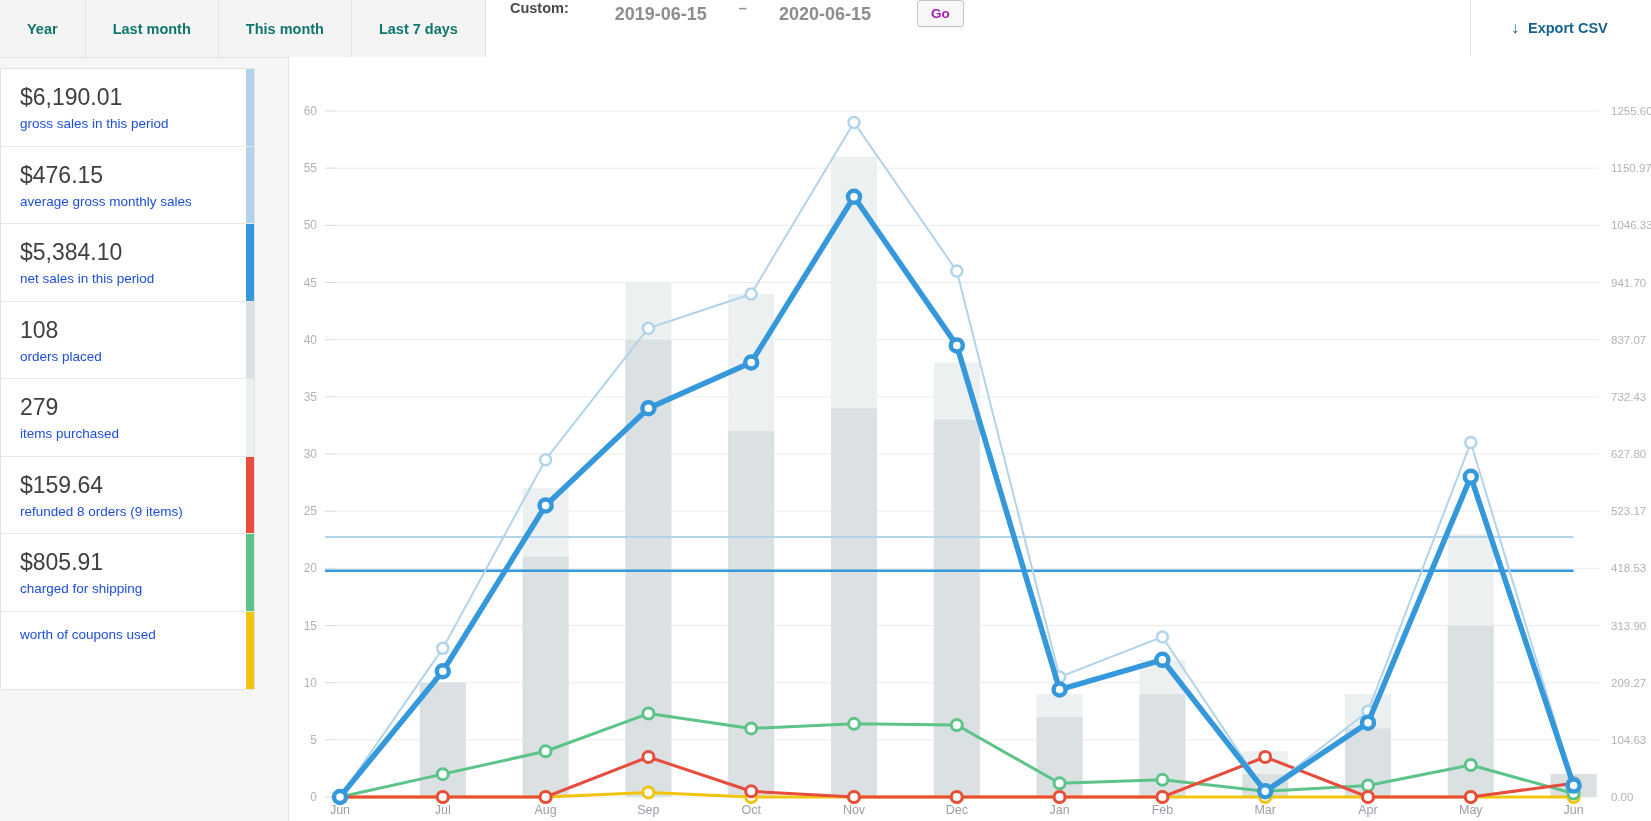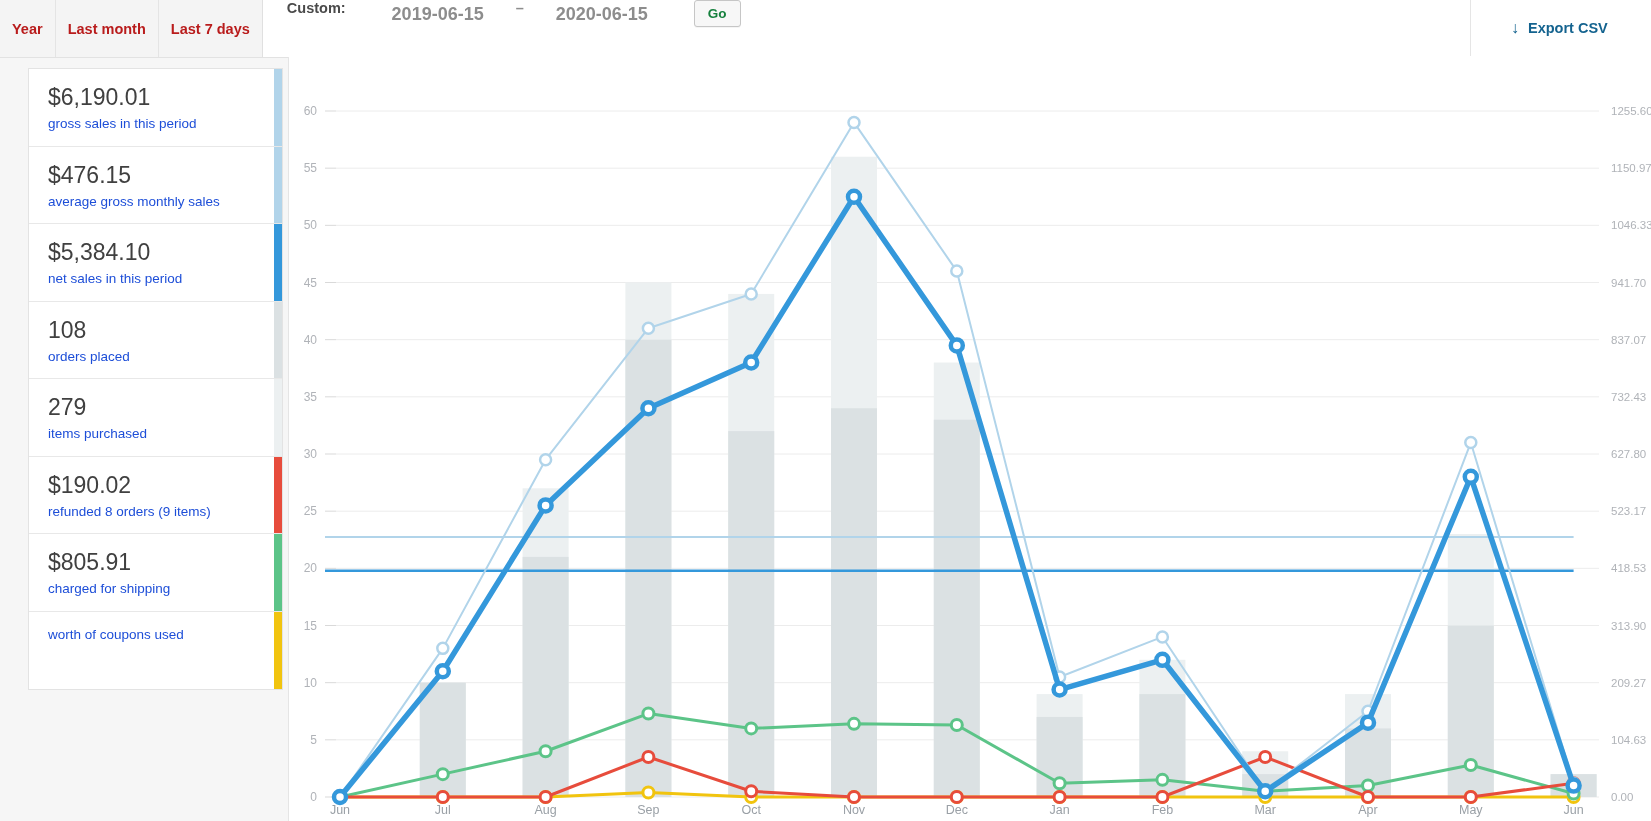--- a/index.html
+++ b/index.html
@@ -1,56 +1,57 @@
 <!DOCTYPE html>
 <html><head>
 <meta charset="utf-8">
 <style>
   html,body{width:1651px;height:821px;margin:0;overflow:hidden;background:#f6f6f6;
     font-family:"Liberation Sans","DejaVu Sans",sans-serif;-webkit-font-smoothing:antialiased;}
   
   .topbar{position:absolute;left:0;top:0;width:1651px;height:57px;background:#fff;
     border-bottom:1px solid #e2e2e2;display:flex;align-items:stretch;}
   .tabs{display:flex;background:#f4f4f4;border-right:1px solid #e0e0e0;}
-  .tab{display:flex;align-items:center;padding:0 12px;color:#b91c1c;font-weight:bold;
+  .tab{display:flex;align-items:center;padding:0 27px;color:#0f766e;font-weight:bold;
     font-size:14.5px;border-right:1px solid #e4e4e4;cursor:pointer;white-space:nowrap;}
   .tab:last-child{border-right:none;}
   .custom-range{display:flex;align-items:flex-start;padding-left:24px;gap:8px;}
   .custom-label{font-weight:bold;color:#4a4a4a;font-size:14.5px;margin-right:36px;}
   .date-field{font-weight:bold;color:#8d8d8d;font-size:18px;padding:4px 2px;min-width:86px;
     text-align:center;cursor:text;}
   .date-dash{font-weight:bold;color:#8d8d8d;font-size:14.5px;margin:0 22px;}
   .go-btn{margin-left:36px;padding:5px 13px;border:1px solid #c6c6c6;border-radius:3px;
-    background:#f7f7f7;color:#15803d;font-weight:bold;font-size:13.5px;cursor:pointer;
+    background:#f7f7f7;color:#a21caf;font-weight:bold;font-size:13.5px;cursor:pointer;
     box-shadow:0 1px 0 rgba(0,0,0,.04);}
   .export-area{position:absolute;left:1470px;top:0;height:56px;width:260px;
     border-left:1px solid #e5e5e5;display:flex;align-items:center;padding-left:40px;
     color:#14638f;font-weight:bold;font-size:14.5px;white-space:nowrap;cursor:pointer;}
   .export-arrow{margin-right:9px;font-weight:normal;font-size:16px;}
   
-  .side-legend{position:absolute;left:28px;top:68px;width:255px;background:#fff;
+  .side-legend{position:absolute;left:0;top:68px;width:255px;background:#fff;
     border:1px solid #e3e3e3;box-sizing:border-box;}
   .legend-row{position:relative;height:77.5px;box-sizing:border-box;border-bottom:1px solid #e8e8e8;
     padding:15px 26px 0 19px;}
   .legend-row:last-child{border-bottom:none;}
   .legend-value{font-size:23px;color:#404040;margin-bottom:5px;}
   .legend-label{font-size:13.5px;color:#1d4ed8;}
   .legend-accent{position:absolute;right:0;top:0;bottom:0;width:8px;}
   
   .v-divider{position:absolute;left:288px;top:57px;bottom:0;width:1px;background:#e5e5e5;}
   .chart-panel{position:absolute;left:289px;top:57px;width:1362px;height:764px;background:#fff;}
   svg text{font-family:"Liberation Sans","DejaVu Sans",sans-serif;}
 </style>
 </head>
 <body>
 
 <div class="topbar">
   <div class="tabs">
       <div class="tab">Year</div>
       <div class="tab">Last month</div>
+      <div class="tab">This month</div>
       <div class="tab">Last 7 days</div>
     </div>
   <div class="custom-range">
     <span class="custom-label">Custom:</span>
     <span class="date-field">2019-06-15</span>
     <span class="date-dash">–</span>
     <span class="date-field">2020-06-15</span>
     <button class="go-btn">Go</button>
   </div>
   <div class="export-area">
@@ -79,21 +80,21 @@
       <div class="legend-value">108</div>
       <div class="legend-label">orders placed</div>
       <div class="legend-accent" style="background: rgb(219, 225, 227);"></div>
     </div>
     <div class="legend-row">
       <div class="legend-value">279</div>
       <div class="legend-label">items purchased</div>
       <div class="legend-accent" style="background: rgb(236, 240, 241);"></div>
     </div>
     <div class="legend-row">
-      <div class="legend-value">$190.02</div>
+      <div class="legend-value">$159.64</div>
       <div class="legend-label">refunded 8 orders (9 items)</div>
       <div class="legend-accent" style="background: rgb(231, 76, 60);"></div>
     </div>
     <div class="legend-row">
       <div class="legend-value">$805.91</div>
       <div class="legend-label">charged for shipping</div>
       <div class="legend-accent" style="background: rgb(92, 196, 136);"></div>
     </div>
     <div class="legend-row">
       <div class="legend-label">worth of coupons used</div>

